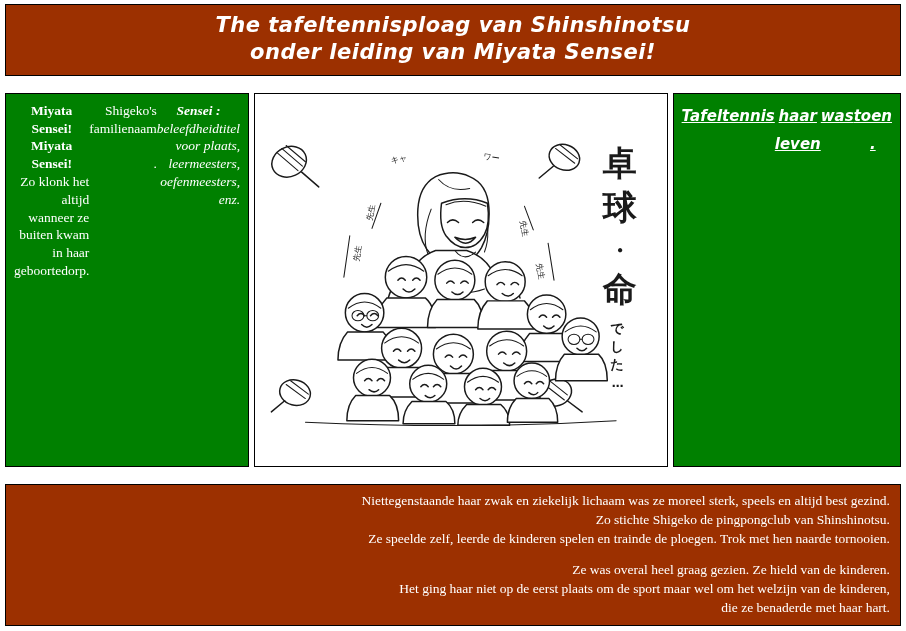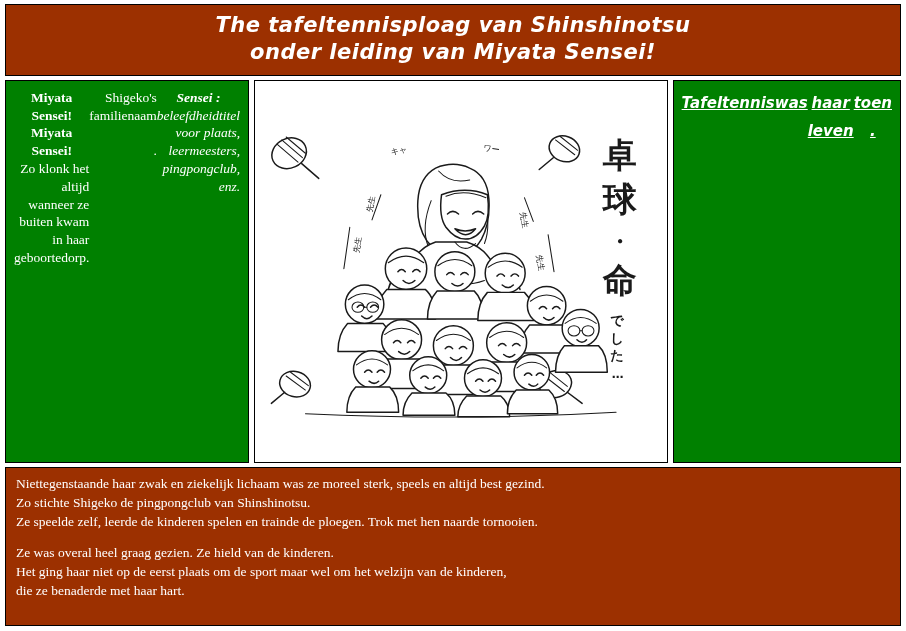--- a/index.html
+++ b/index.html
@@ -14,21 +14,21 @@
     font-family: "Liberation Serif", serif;
     overflow: hidden;
   }
   .page {
     width: 906px;
     height: 631px;
     background: #ffffff;
     padding: 4px 5px 5px 5px;
     display: flex;
     flex-direction: column;
-    gap: 4px;
+    gap: 17px;
   }
   
   .header {
     background: #9c3000;
     border: 1px solid #000000;
     color: #ffffff;
     text-align: center;
     padding: 7px 10px 9px 10px;
     font-family: "DejaVu Sans", sans-serif;
     font-weight: bold;
@@ -93,22 +93,22 @@
   }
   .drawing {
     width: 100%;
     height: 100%;
   }
   
   .footer {
     background: #9c3000;
     border: 1px solid #000000;
     color: #ffffff;
-    text-align: left;
-    padding: 6px 10px 25px 10px;
+    text-align: right;
+    padding: 6px 10px 8px 10px;
     font-size: 13.5px;
     line-height: 1.42;
     flex: 0 0 auto;
   }
   .footer .fline { display: block; }
   .footer .gap { display: block; height: 11px; }
 </style>
 </head>
 <body>
 
@@ -139,21 +139,21 @@
         <span class="body-line">.</span>
       </div>
 
       <div class="blk">
         <span class="term">
           <span class="term-line">Sensei :</span>
         </span>
         <span class="body-line">beleefdheidtitel</span>
         <span class="body-line">voor plaats,</span>
         <span class="body-line">leermeesters,</span>
-        <span class="body-line">pingpongclub, enz.</span>
+        <span class="body-line">oefenmeesters, enz.</span>
       </div>
 
     </div>
 
     <div class="image-wrap">
       <svg class="drawing" viewBox="0 0 540 400" preserveAspectRatio="xMidYMid meet">
         <defs>
           <style>
             .ln { fill:none; stroke:#1a1a1a; stroke-width:2; stroke-linecap:round; stroke-linejoin:round; }
             .lnt { fill:none; stroke:#1a1a1a; stroke-width:1.4; stroke-linecap:round; stroke-linejoin:round; }
@@ -310,22 +310,22 @@
             <path class="fillw" d="M345 360 q-12 12 -12 32 l68 0 q0 -21 -12 -32 z"></path>
           </g>
         </g>
 
         <path class="lnt" d="M60 392 q220 10 420 -2"></path>
       </svg>
     </div>
 
     <div class="panel-right">
       <span class="rline">Tafeltennis</span>
+      <span class="rline">haar leven</span>
       <span class="rline">was</span>
-      <span class="rline">haar leven</span>
       <span class="rline">toen .</span>
     </div>
 
   </div>
 
   <div class="footer">
     <span class="fline">Niettegenstaande haar zwak en ziekelijk lichaam was ze moreel sterk, speels en altijd best gezind.</span>
     <span class="fline">Zo stichte Shigeko de pingpongclub van Shinshinotsu.</span>
     <span class="fline">Ze speelde zelf, leerde de kinderen spelen en trainde de ploegen. Trok met hen naarde tornooien.</span>
     <span class="gap"></span>

